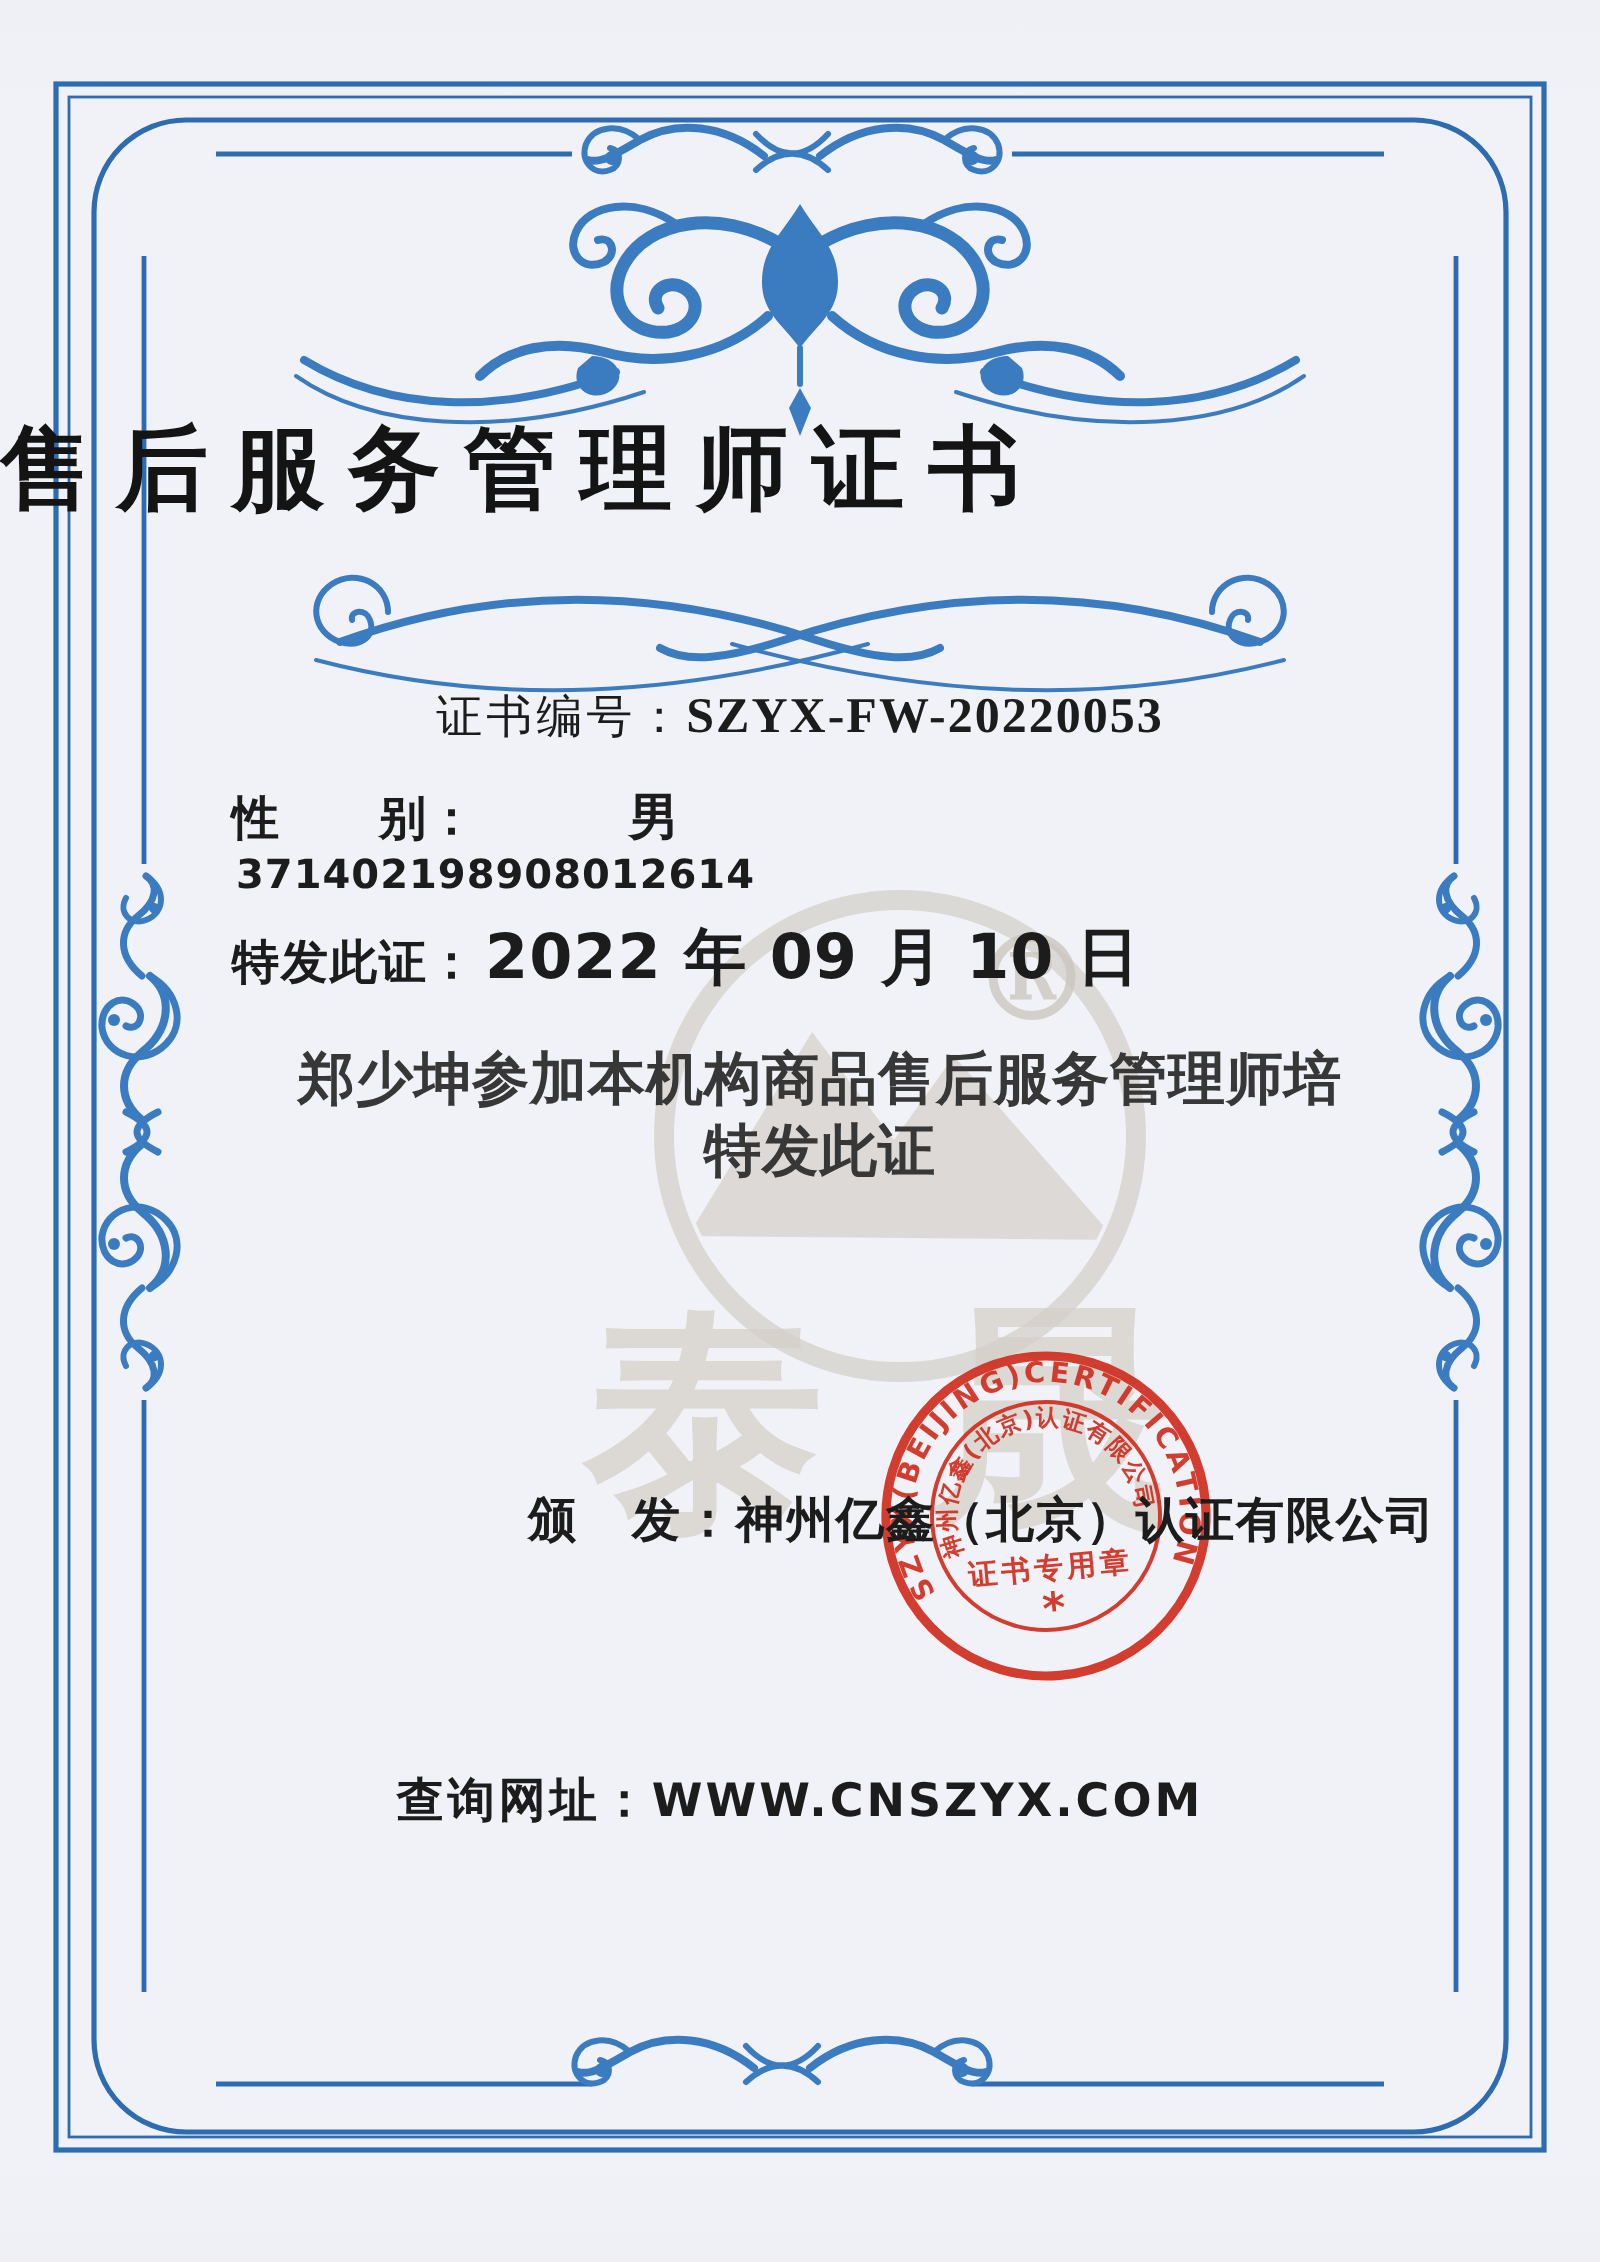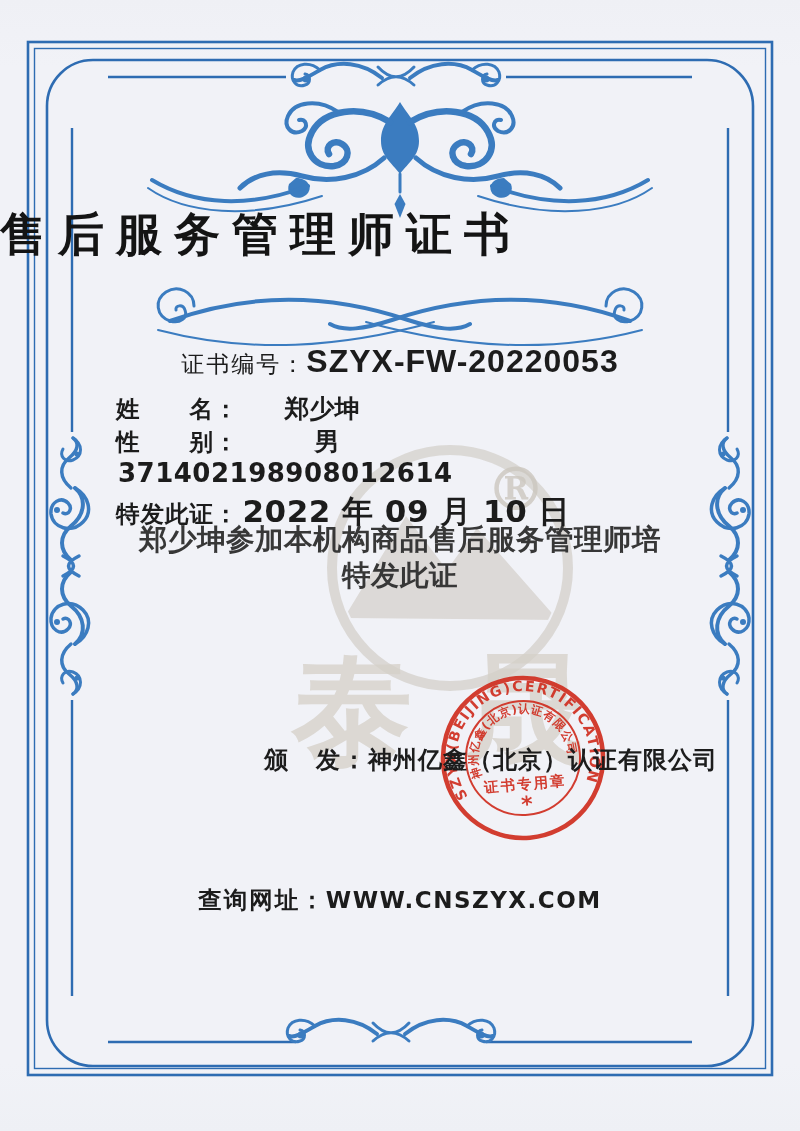--- a/index.html
+++ b/index.html
@@ -9,30 +9,30 @@
   .layer{position:absolute;left:0;top:0;width:800px;height:1131px;pointer-events:none;}
   .orn{stroke:#3b7cc0;fill:none;stroke-linecap:round;stroke-linejoin:round;}
   .odot{fill:#3b7cc0;stroke:none;}
   .bline{stroke:#2e6cb2;fill:none;}
   .z1{z-index:1}.z2{z-index:2}.z3{z-index:3}.z4{z-index:4}
   .txt{position:absolute;color:#1c1c1c;}
   .title{top:204px;left:0;width:800px;text-align:left;font-size:46px;font-weight:800;
          letter-spacing:12px;color:#141414;}
   .certline{top:343px;left:0;width:800px;text-align:center;}
   .certline .lbl{font-size:23px;font-weight:400;letter-spacing:2px;}
-  .certline .val{font-family:Liberation Sans, sans-serif;font-size:32px;font-weight:700;letter-spacing:1px;}
+  .certline .val{font-family:Liberation Serif, serif;font-size:25px;font-weight:700;letter-spacing:1px;}
   .fields{top:392px;left:116px;width:560px;}
   .frow{display:flex;align-items:baseline;height:33px;}
   .frow .lbl{font-size:23.5px;font-weight:700;letter-spacing:1px;white-space:pre;}
   .frow .val{font-size:25px;font-weight:700;}
   .frow.r-name .val{margin-left:46px;}
   .frow.r-gender .val{margin-left:76px;}
-  .frow.r-id .val{margin-left:2px;font-family:"DejaVu Sans",sans-serif;font-size:26px;letter-spacing:0.5px;}
+  .frow.r-id .val{margin-left:2px;font-family:"DejaVu Sans",sans-serif;font-size:20px;letter-spacing:0.5px;}
   .frow.r-date .val{margin-left:4px;font-family:"DejaVu Sans",sans-serif;font-size:31px;letter-spacing:0.5px;}
-  .body{top:522px;left:78px;width:644px;text-align:center;font-family:"DejaVu Sans",sans-serif;
+  .body{top:522px;left:88px;width:644px;text-align:center;font-family:"DejaVu Sans",sans-serif;
         font-size:28.5px;font-weight:600;color:#373737;letter-spacing:0.5px;}
   .body div{line-height:35.5px;white-space:nowrap;}
   .issuer{top:744px;left:264px;white-space:nowrap;}
   .issuer .lbl{font-size:24px;font-weight:700;letter-spacing:2px;white-space:pre;}
   .issuer .val{font-size:24px;font-weight:700;letter-spacing:1px;}
   .website{top:884px;left:0;width:800px;text-align:center;white-space:nowrap;}
   .website .lbl{font-size:23.5px;font-weight:700;letter-spacing:2px;}
   .website .val{font-family:"DejaVu Sans",sans-serif;font-size:23px;font-weight:700;letter-spacing:1.5px;}
   .sealbox{position:absolute;left:436px;top:671px;width:174px;height:174px;}
   .wm-char{font-family:"DejaVu Serif",serif;font-weight:700;}
@@ -154,24 +154,20 @@
     </g>
   </svg>
 
   <div class="txt title z4">售后服务管理师证书</div>
 
   <div class="txt certline z4">
     <span class="lbl">证书编号：</span><span class="val">SZYX-FW-20220053</span>
   </div>
 
   <div class="txt fields z4">
-    <div class="frow r-name">
-      <span class="lbl">姓　　名：</span>
-      <span class="val">郑少坤</span>
-    </div>
     <div class="frow r-gender">
       <span class="lbl">性　　别：</span>
       <span class="val">男</span>
     </div>
     <div class="frow r-id">
       <span class="val">371402198908012614</span>
     </div>
     <div class="frow r-date">
       <span class="lbl">特发此证：</span>
       <span class="val">2022 年 09 月 10 日</span>

